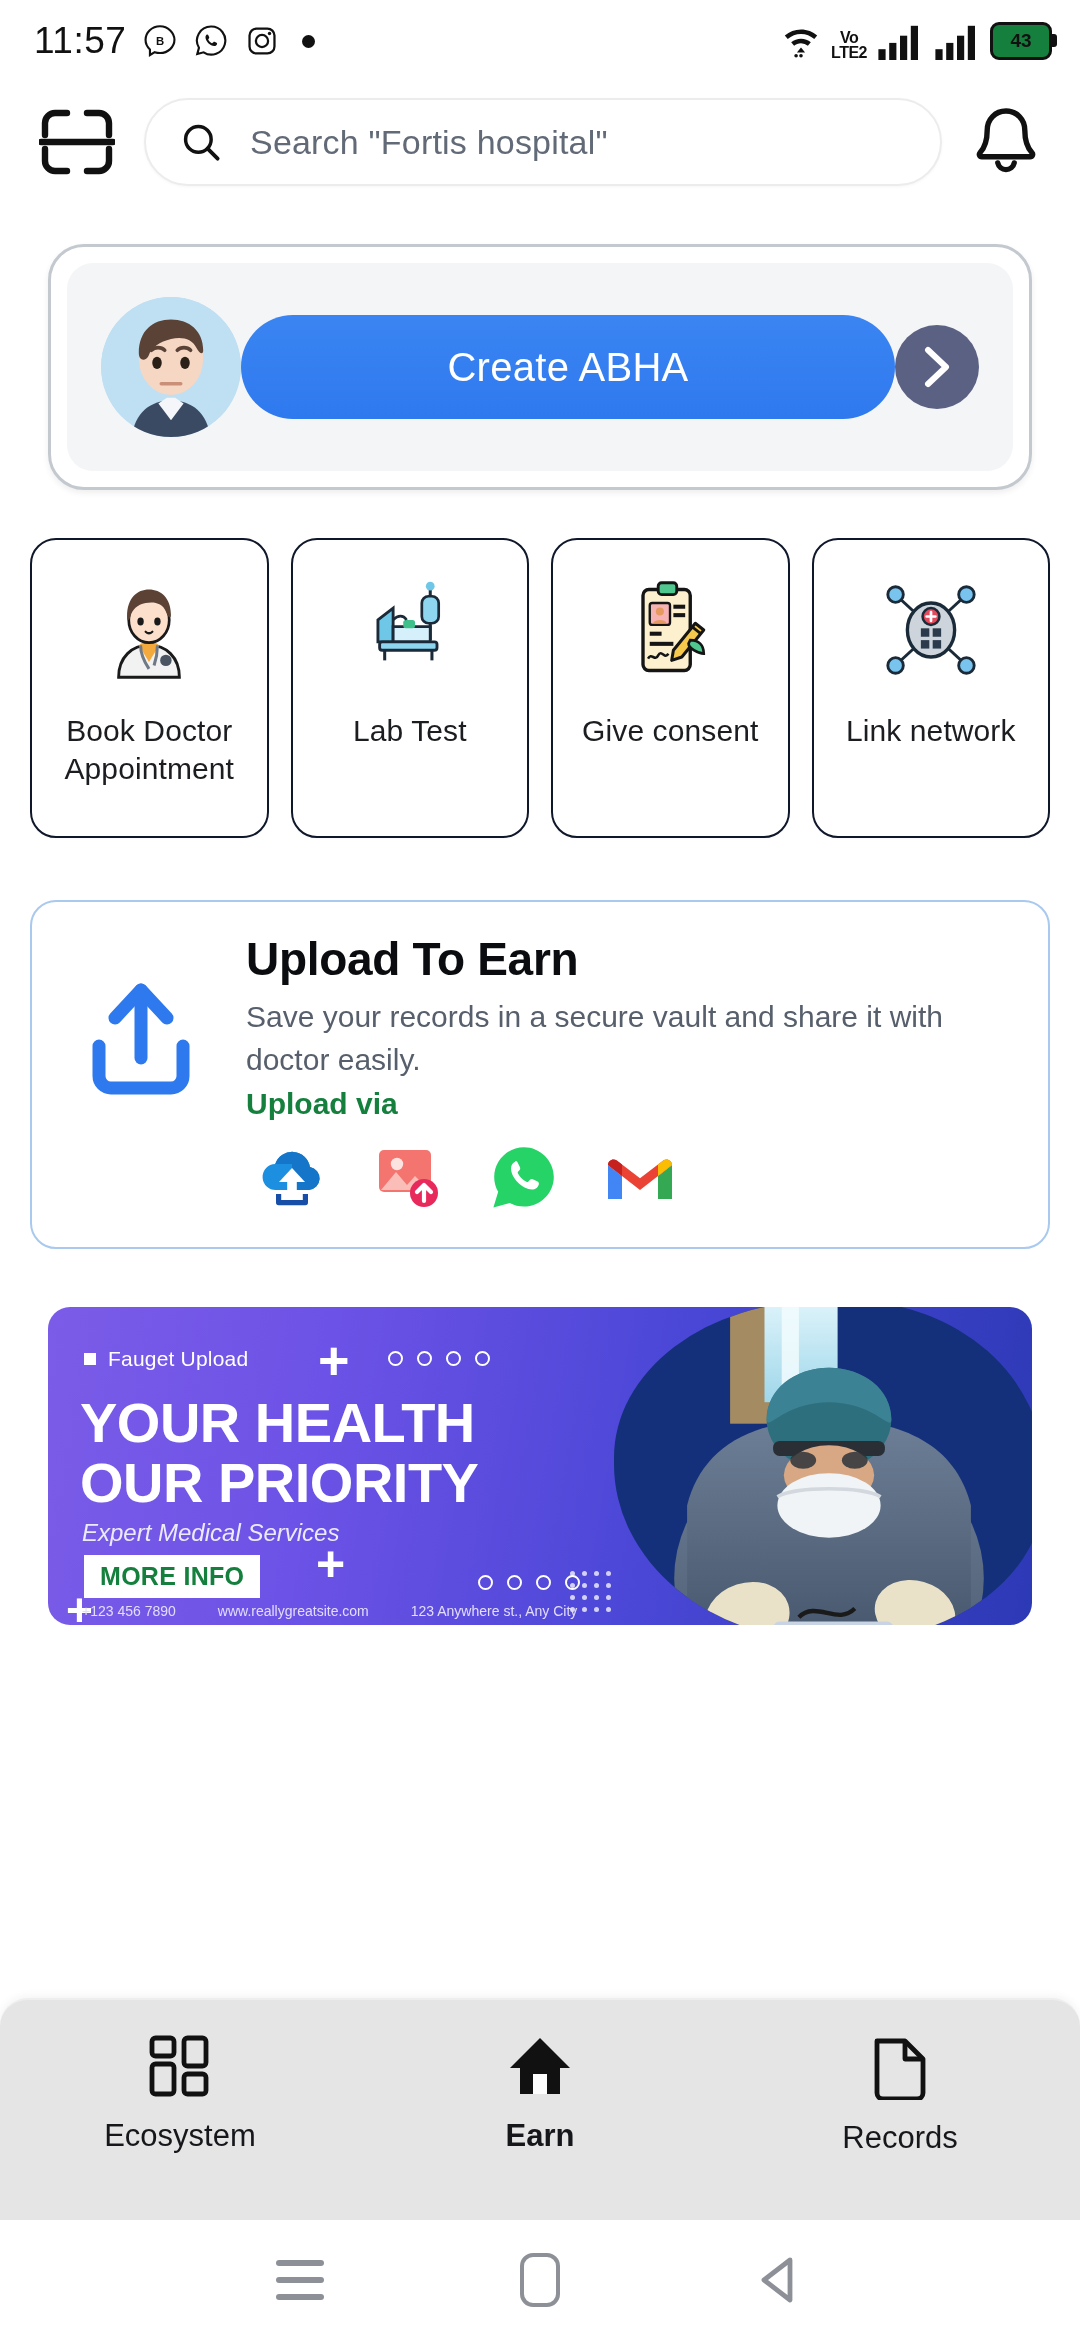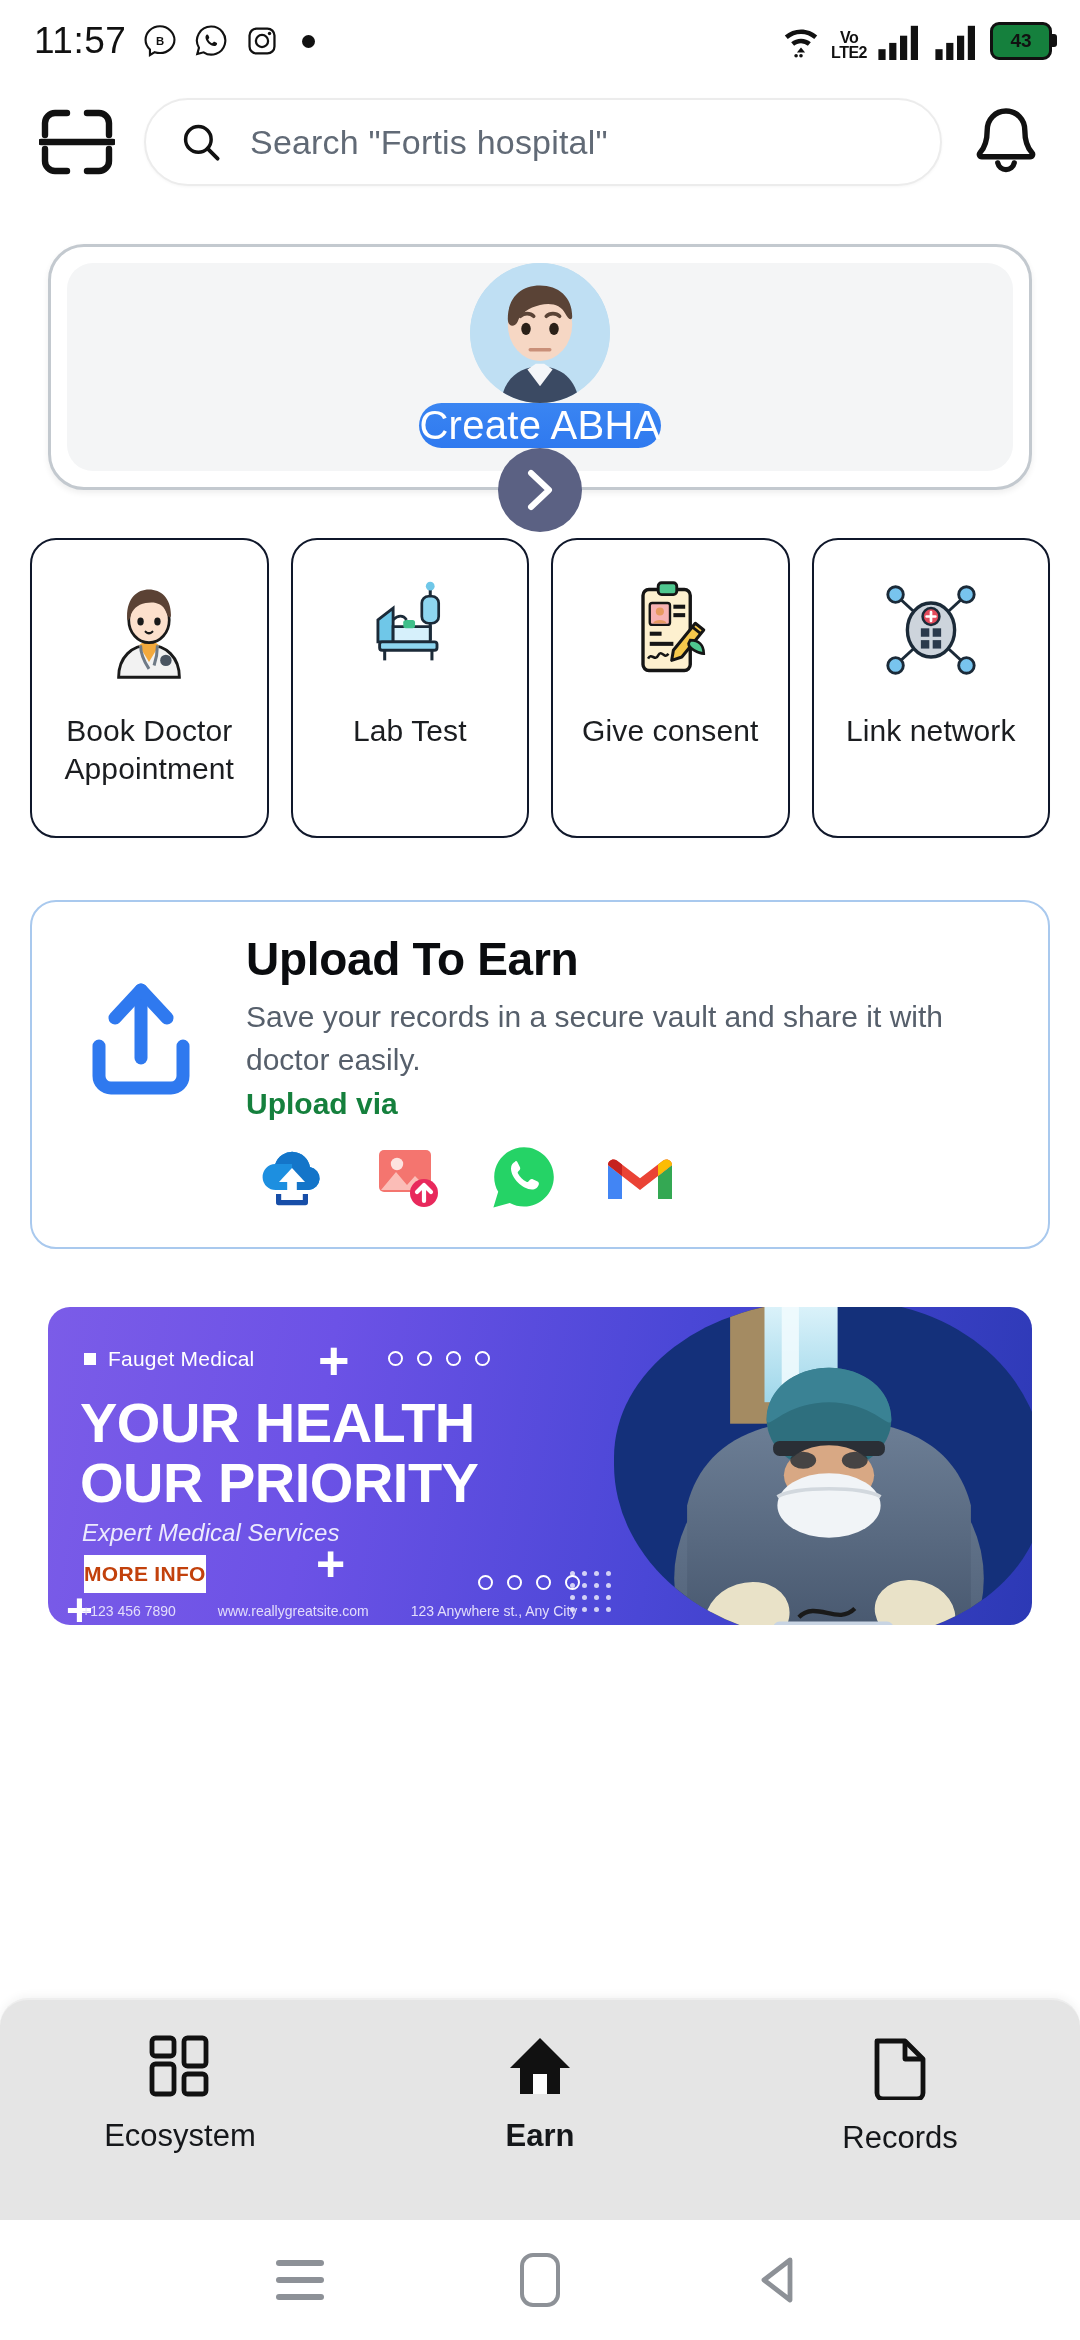--- a/index.html
+++ b/index.html
@@ -51,21 +51,21 @@
   
   .abha-wrap{ padding:42px 48px 0; }
   .abha-outer{
     border:3px solid #c3c9cf; border-radius:36px;
     padding:16px; background:#fff;
     box-shadow:0 3px 6px rgba(0,0,0,.07);
   }
   .abha-inner{
     background:#f4f5f6; border-radius:26px;
     height:208px; display:flex; align-items:center;
-    padding:0 34px; flex-direction:column;
+    padding:0 34px; 
   }
   .avatar{
     width:140px; height:140px; border-radius:50%;
     flex:0 0 auto; overflow:hidden;
     background:radial-gradient(circle at 50% 35%, #cfe6f5 0%, #b9dcf0 55%, #e8f3fa 100%);
     position:relative;
   }
   .abha-btn{
     flex:1; height:104px; border-radius:52px;
     background:linear-gradient(180deg,#3a85f2 0%,#2f79ef 100%);
@@ -123,22 +123,22 @@
   .bn-brand-sq{ width:12px; height:12px; background:#fff; }
   .bn-brand-tx{ font-size:21px; color:#fff; letter-spacing:.2px; }
   .bn-h1{
     position:absolute; left:32px; top:86px;
     font-size:56px; font-weight:bold; color:#fff;
     line-height:1.07; letter-spacing:-.5px;
   }
   .bn-tag{ position:absolute; left:34px; top:212px; font-size:24px; font-style:italic; color:#eceafd; }
   .bn-more{
     position:absolute; left:36px; top:248px;
-    background:#fff; color:#c2410c; font-size:21px; font-weight:bold;
-    padding:7px 0; letter-spacing:.3px; cursor:pointer; border:none;
+    background:#fff; color:#15803d; font-size:25px; font-weight:bold;
+    padding:7px 16px; letter-spacing:.3px; cursor:pointer; border:none;
     font-family:"Liberation Sans", sans-serif;
   }
   .bn-contact{ position:absolute; left:34px; top:296px; display:flex; gap:42px; font-size:14px; color:#e2ddfb; white-space:nowrap;justify-content:center; }
   .bn-plus{ position:absolute; color:#fff; font-weight:bold; line-height:1; }
   .bn-dots{ position:absolute; display:flex; gap:14px; }
   .bn-dot{ width:15px; height:15px; border:2.5px solid #fff; border-radius:50%; }
   .bn-grid{ position:absolute; display:grid; grid-template-columns:repeat(4,1fr); gap:7px; }
   .bn-gd{ width:5px; height:5px; border-radius:50%; background:rgba(255,255,255,.75); }
   .bn-photo{
     position:absolute; right:-12px; top:-6px; width:430px; height:340px;
@@ -406,21 +406,21 @@
           <path d="M34 8c0-2.3-2.6-3.6-4.4-2.2L27 7.8v5.7z" fill="#fbbc04"></path>
         </svg>
       </div>
     </div>
   </div>
 </div>
 
 <div class="banner">
   <div class="bn-brand">
     <span class="bn-brand-sq"></span>
-    <span class="bn-brand-tx">Fauget Medical</span>
+    <span class="bn-brand-tx">Fauget Upload</span>
   </div>
 
   <div class="bn-plus" style="left:270px; top:26px; font-size:54px;">+</div>
   <div class="bn-plus" style="left:610px; top:46px; font-size:48px;">+</div>
   <div class="bn-plus" style="left:268px; top:232px; font-size:50px;">+</div>
   <div class="bn-plus" style="left:18px; top:280px; font-size:46px;">+</div>
 
   <div class="bn-dots" style="left:340px; top:44px;">
     <span class="bn-dot"></span>
       <span class="bn-dot"></span>

